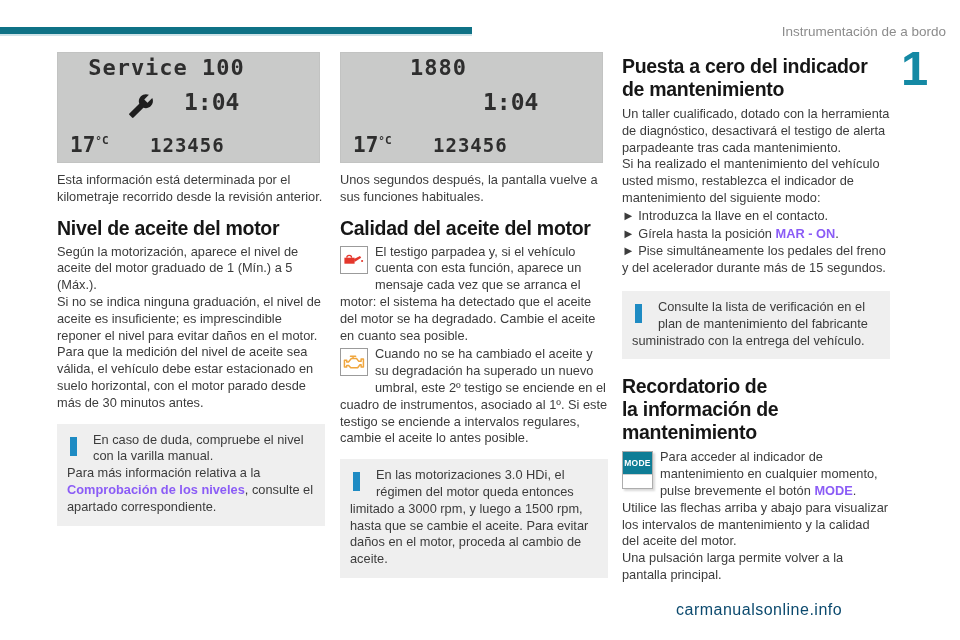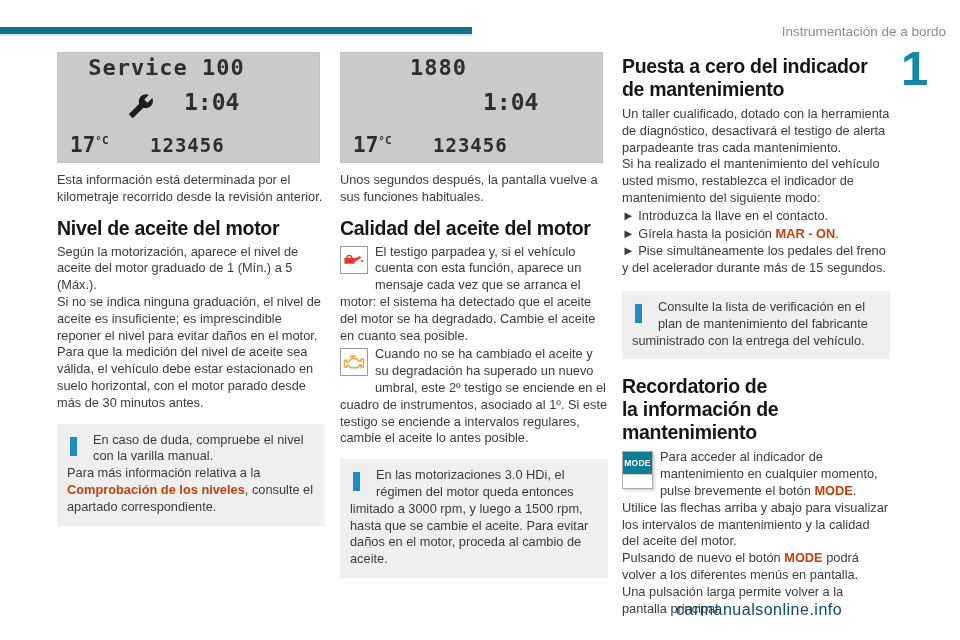--- a/index.html
+++ b/index.html
@@ -10,21 +10,21 @@
           border-bottom:2px solid #cfe3e8;}
   .header-title{position:absolute;top:24px;right:14px;font-size:13.5px;color:#8c8c8c;}
   .chapter-num{position:absolute;top:44px;left:901px;font-size:49px;font-weight:bold;
                color:#1489a4;line-height:1;}
   
   .col{position:absolute;width:268px;font-size:12.8px;line-height:16.8px;}
   .col1{left:57px;top:52px;}
   .col2{left:340px;top:52px;}
   .col3{left:622px;top:55px;}
   p{margin:0;}
-  b{font-weight:bold;color:#c2410c;}
+  b{font-weight:bold;color:#8b5cf6;}
   h2{margin:11px 0 4px;font-size:19.5px;line-height:23px;letter-spacing:-0.3px;
      color:#161616;font-weight:bold;}
   h2.multi{margin-bottom:5px;}
   h2 .hl{display:block;}
   .caption{margin-top:9px;color:#3c3c3c;}
   
   .lcd{position:relative;width:263px;height:111px;background:#c9cac9;
        border:1px solid #c2c3c2;box-sizing:border-box;
        font-family:"DejaVu Sans Mono", monospace;color:#2e2e2e;}
   .lcd-title{position:absolute;top:7px;left:0;width:100%;text-align:center;
@@ -154,19 +154,18 @@
       <span class="hl">la información de</span>
       <span class="hl">mantenimiento</span>
     </h2>
     <p>
       <span class="mode-box">
         <span class="mode-top" style="display:block">MODE</span>
         <span class="mode-bottom" style="display:block"></span>
       </span><span><span>Para acceder al indicador de mantenimiento en cualquier momento, pulse brevemente el botón </span><b>MODE</b><span>.</span></span>
     </p>
     <p>Utilice las flechas arriba y abajo para visualizar los intervalos de mantenimiento y la calidad del aceite del motor.</p>
-    <p><span>Pulsando de nuevo el botón </span><b>MODE</b><span> podrá volver a los diferentes menús en pantalla.</span></p>
     <p>Una pulsación larga permite volver a la pantalla principal.</p>
   </div>
 
   <div class="page-num">11</div>
   <div class="watermark">carmanualsonline.info</div>
 </div>
 
 </body></html>

